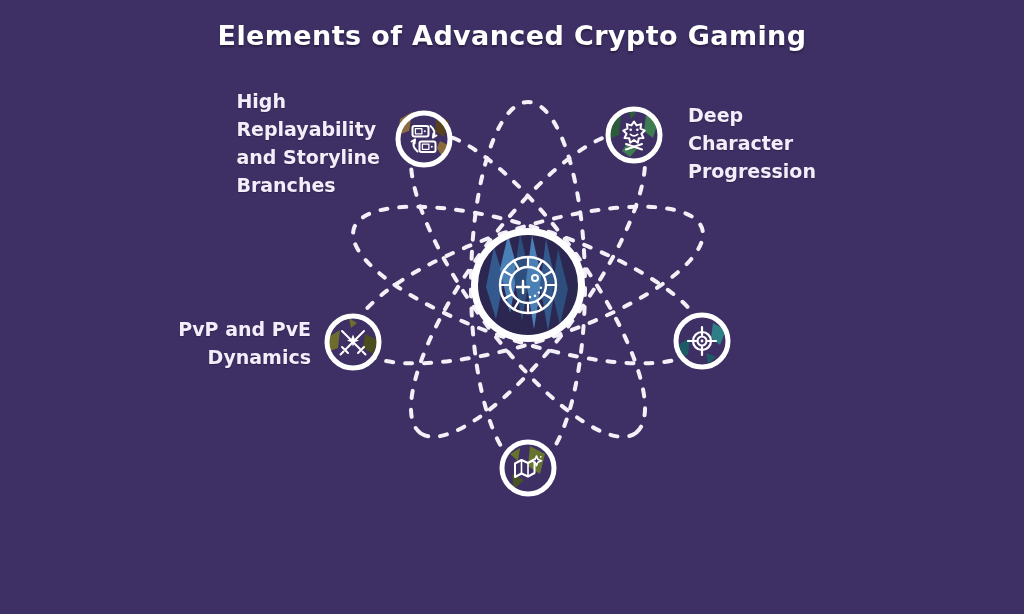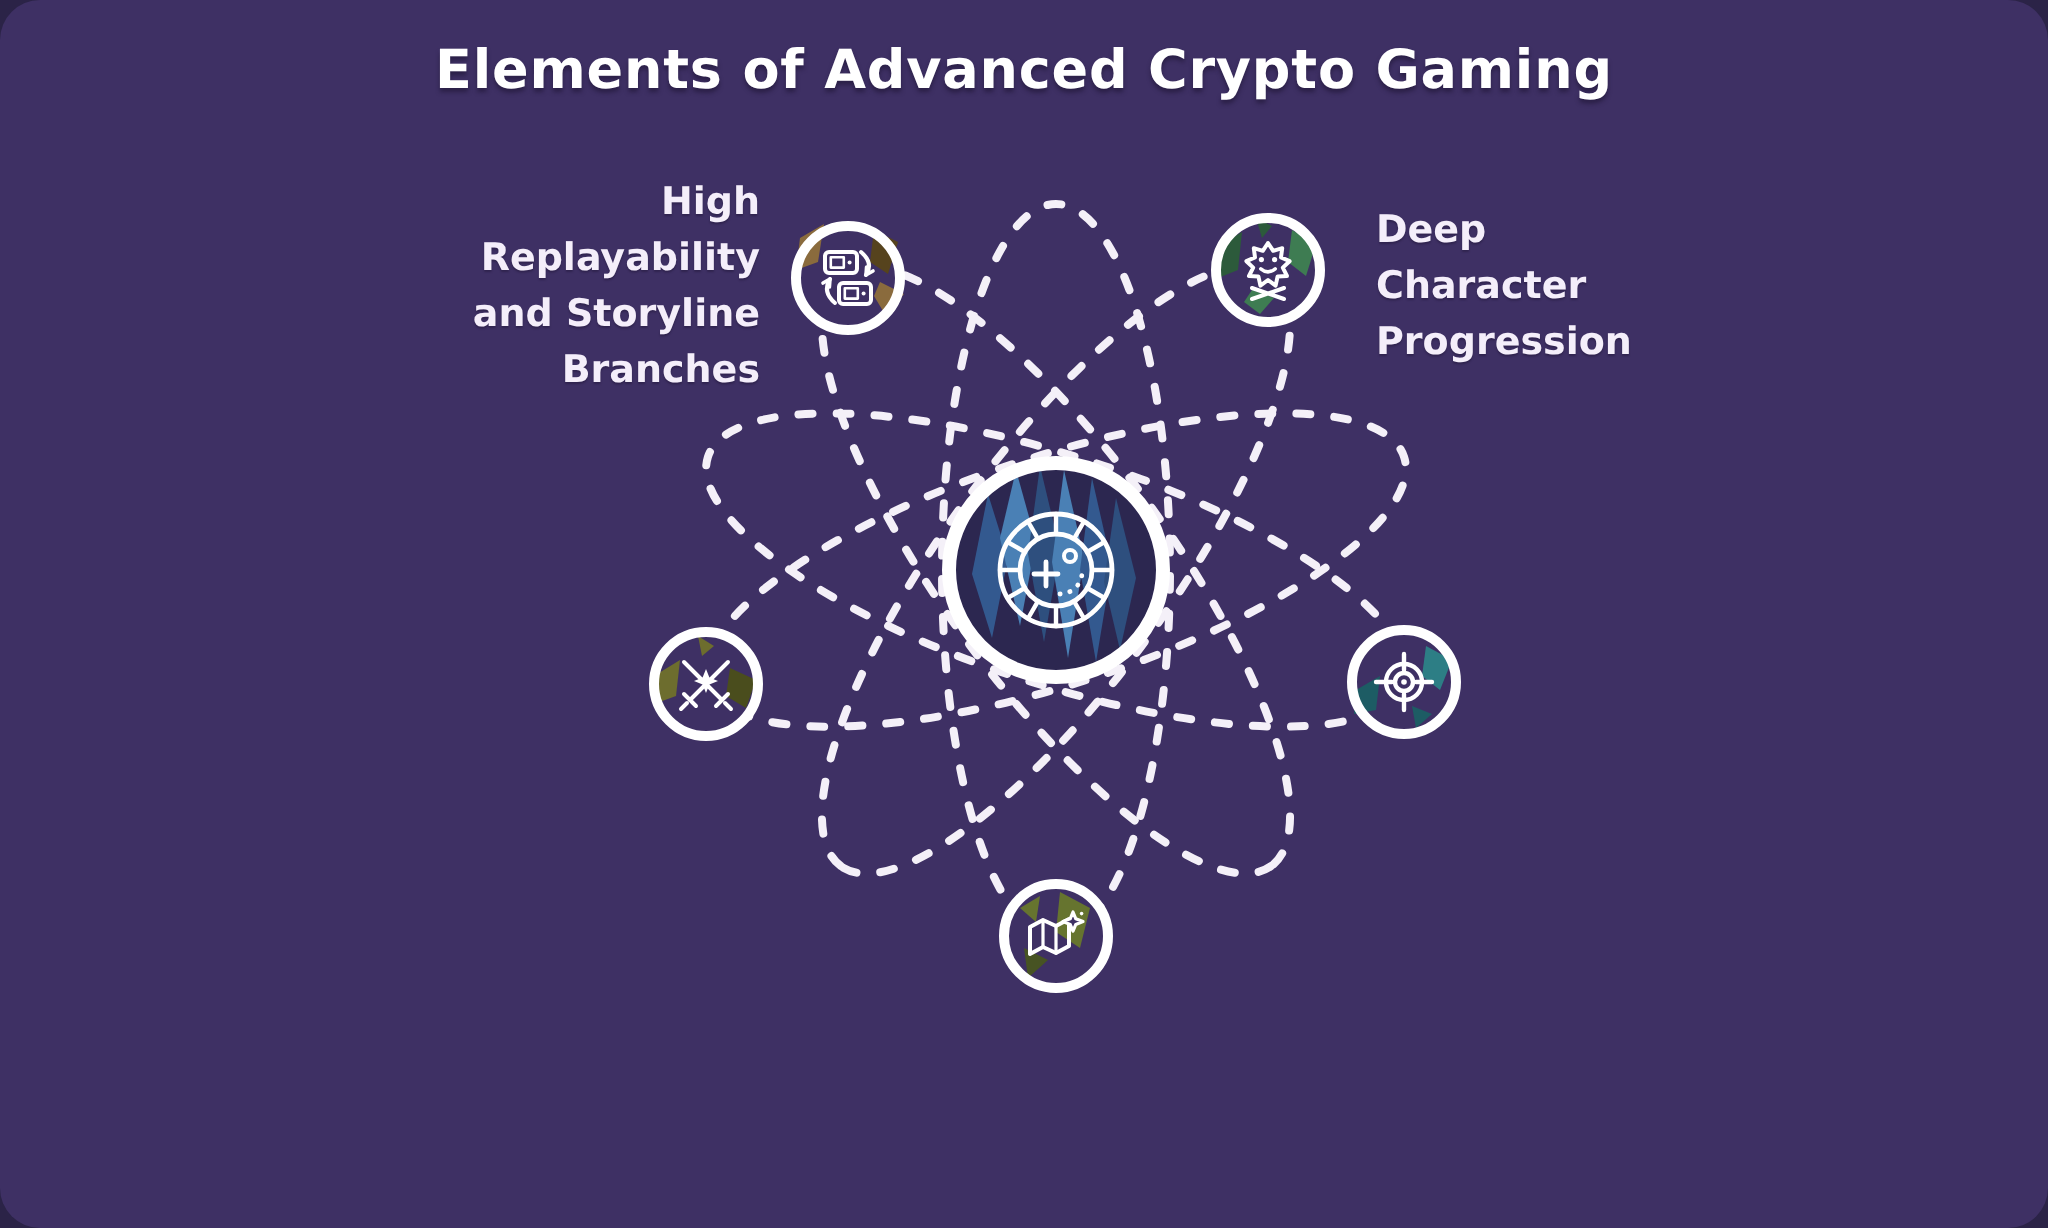--- a/index.html
+++ b/index.html
@@ -1,33 +1,32 @@
 <!DOCTYPE html>
 <html><head>
 <meta charset="utf-8">
 <style>
   html,body{margin:0;padding:0;background:#2b2347;}
   .canvas{
     position:relative;width:1024px;height:614px;overflow:hidden;
     background:#3e3064;
     font-family:"DejaVu Sans","Liberation Sans",sans-serif;
-    border-radius:20px;
   }
   .diagram-svg{position:absolute;left:0;top:0;}
   .title{
     position:absolute;left:0;right:0;top:20px;text-align:center;
     color:#ffffff;font-size:27px;font-weight:bold;letter-spacing:.4px;
     text-shadow:0 2px 2px rgba(28,18,48,.55);
   }
   .node-label{
     position:absolute;color:#f4eefa;font-size:19px;font-weight:bold;
     line-height:28px;white-space:pre-line;
     text-shadow:0 1px 1px rgba(28,18,48,.4);
   }
-  .lbl-replay{top:87px;right:644px;text-align:right;}
+  .lbl-replay{top:87px;right:644px;}
   .lbl-character{top:101px;left:677px;text-align:left;margin-left:11px;}
   .lbl-pvp{top:315px;right:713px;text-align:right;}
   .lbl-combat{top:303px;left:747px;text-align:left;}
   .lbl-quests{top:511px;left:418px;width:224px;text-align:center;}
 </style>
 </head>
 <body>
 
 <div class="canvas">
 
@@ -169,14 +168,16 @@
 
   <div class="title">Elements of Advanced Crypto Gaming</div>
 
   <div class="node-label lbl-replay">High
 Replayability
 and Storyline
 Branches</div>
   <div class="node-label lbl-character">Deep
 Character
 Progression</div>
+  <div class="node-label lbl-pvp">PvP and PvE
+Dynamics</div>
 
 </div>
 
 </body></html>

